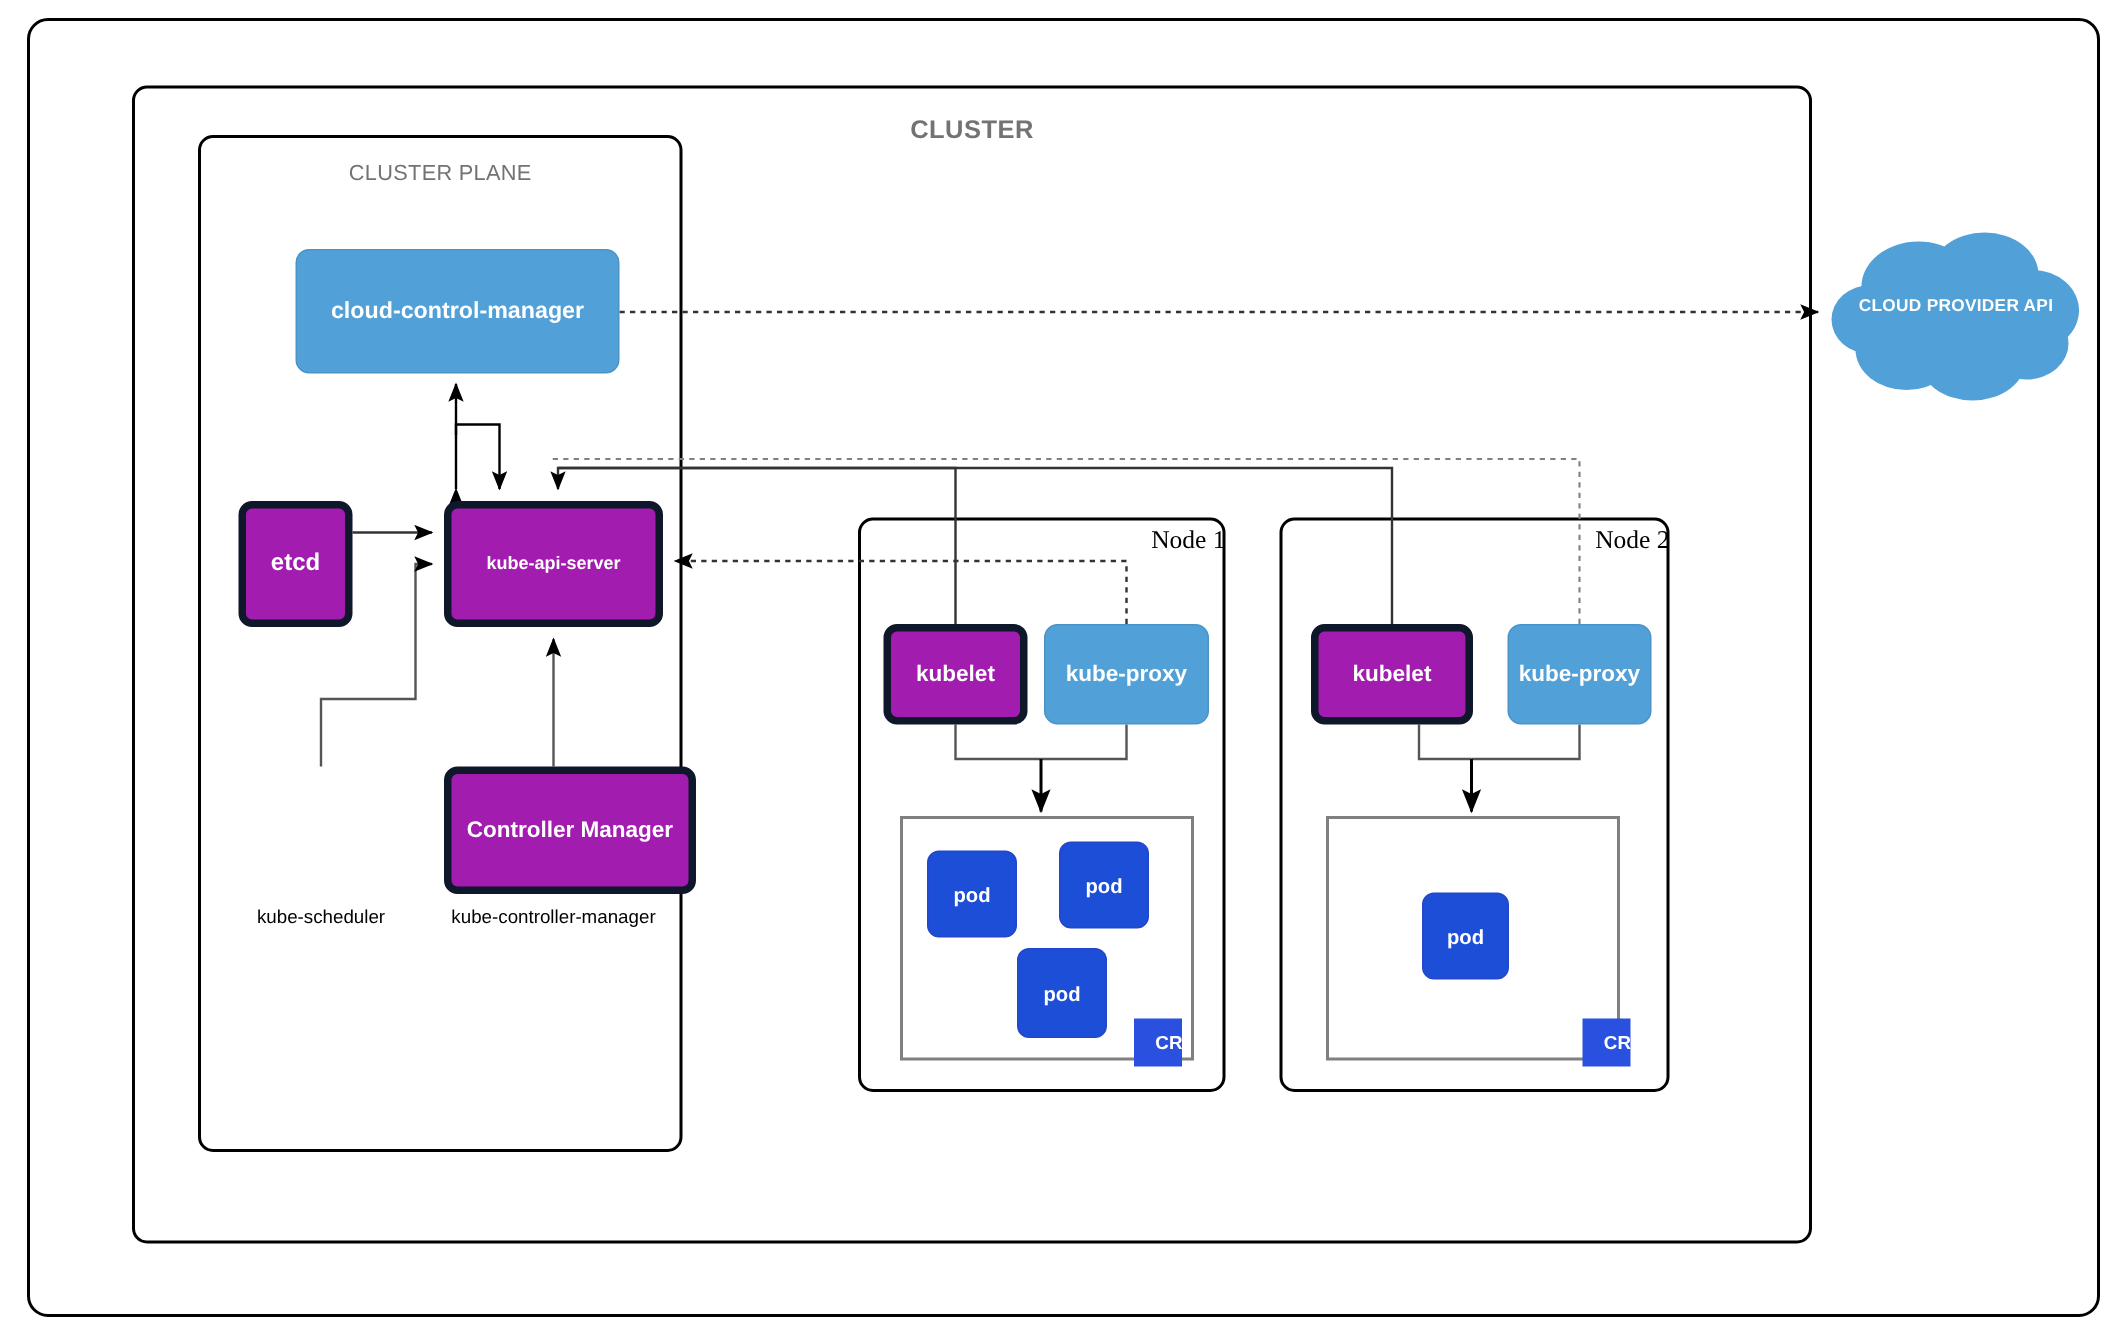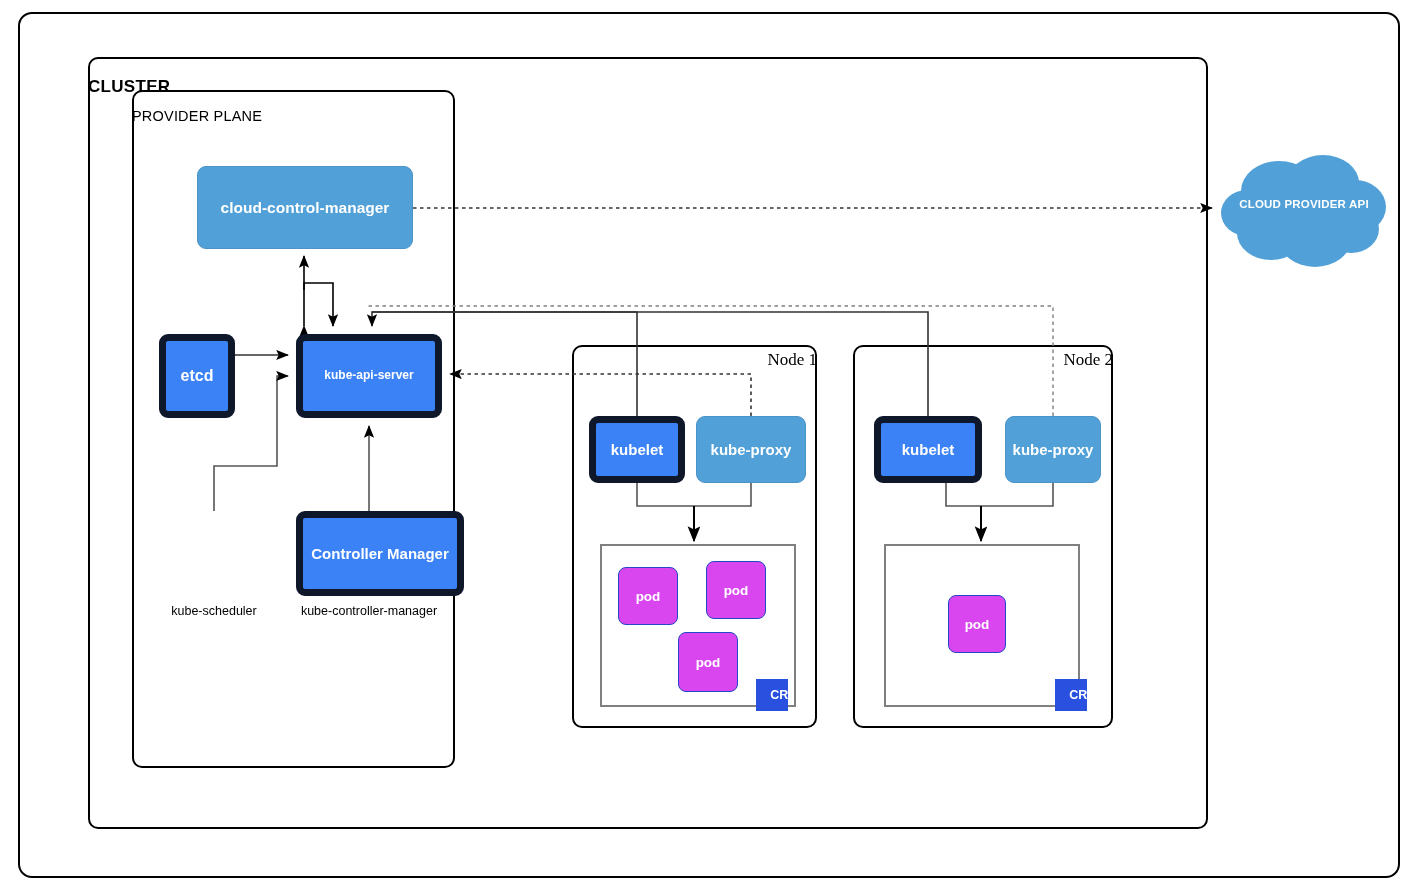--- a/index.html
+++ b/index.html
@@ -65,21 +65,22 @@
   #node-2-frame {
     left: 853px;
     top: 345px;
     width: 260px;
     height: 383px;
   }
 
   
   .frame-title {
     position: absolute;
-    color: #000000;
+    text-align: center;
+    color: #737373;
     white-space: nowrap;
   }
   #cluster-title {
     left: 88px;
     top: 77px;
     width: 1120px;
     font-size: 17px;
     font-weight: bold;
     letter-spacing: 0.3px;
   }
@@ -110,22 +111,22 @@
     align-items: center;
     justify-content: center;
     border-radius: 9px;
     color: #ffffff;
     font-weight: bold;
     text-align: center;
     line-height: 1.15;
     z-index: 5;
   }
   .box.dark {
-    background: #3b82f6;
-    border: 7px solid #0f172a;
+    background: #a21caf;
+    border: 5px solid #0f172a;
   }
   .box.light {
     background: #51a0d8;
     border: 1px solid #4a93c7;
   }
 
   #box-cloud-control-manager {
     left: 197px; top: 166px; width: 216px; height: 83px;
     font-size: 15.5px;
   }
@@ -188,21 +189,21 @@
     height: 32px;
     z-index: 6;
     padding-left: 18px;
   }
   #cri-badge-1 { left: 756px; top: 679px; }
   #cri-badge-2 { left: 1055px; top: 679px; }
 
   .pod {
     position: absolute;
     box-sizing: border-box;
-    background: #d946ef;
+    background: #1d4ed8;
     border: 1px solid #2446c8;
     border-radius: 8px;
     color: #ffffff;
     font-size: 13.5px;
     font-weight: bold;
     display: flex;
     align-items: center;
     justify-content: center;
     z-index: 5;
   }
@@ -289,21 +290,21 @@
     <path d="M637,483 L637,506 L694,506" fill="none" stroke="#555555" stroke-width="1.6"></path>
     <path d="M751,483 L751,506 L694,506" fill="none" stroke="#555555" stroke-width="1.6"></path>
     <path d="M694,506 L694,541" fill="none" stroke="#000000" stroke-width="2" marker-end="url(#arrow-black)"></path>
 
     <path d="M946,483 L946,506 L981,506" fill="none" stroke="#555555" stroke-width="1.6"></path>
     <path d="M1053,483 L1053,506 L981,506" fill="none" stroke="#555555" stroke-width="1.6"></path>
     <path d="M981,506 L981,541" fill="none" stroke="#000000" stroke-width="2" marker-end="url(#arrow-black)"></path>
   </svg>
 
   <div class="frame-title" id="cluster-title">CLUSTER</div>
-  <div class="frame-title" id="control-plane-title">PROVIDER PLANE</div>
+  <div class="frame-title" id="control-plane-title">CLUSTER PLANE</div>
   <div class="node-title" id="node-1-title">Node 1</div>
   <div class="node-title" id="node-2-title">Node 2</div>
 
   <div class="box light" id="box-cloud-control-manager">cloud-control-manager</div>
 
   <div class="box dark" id="box-etcd">etcd</div>
 
   <div class="box dark" id="box-kube-api-server">kube-api-server</div>
 
 

